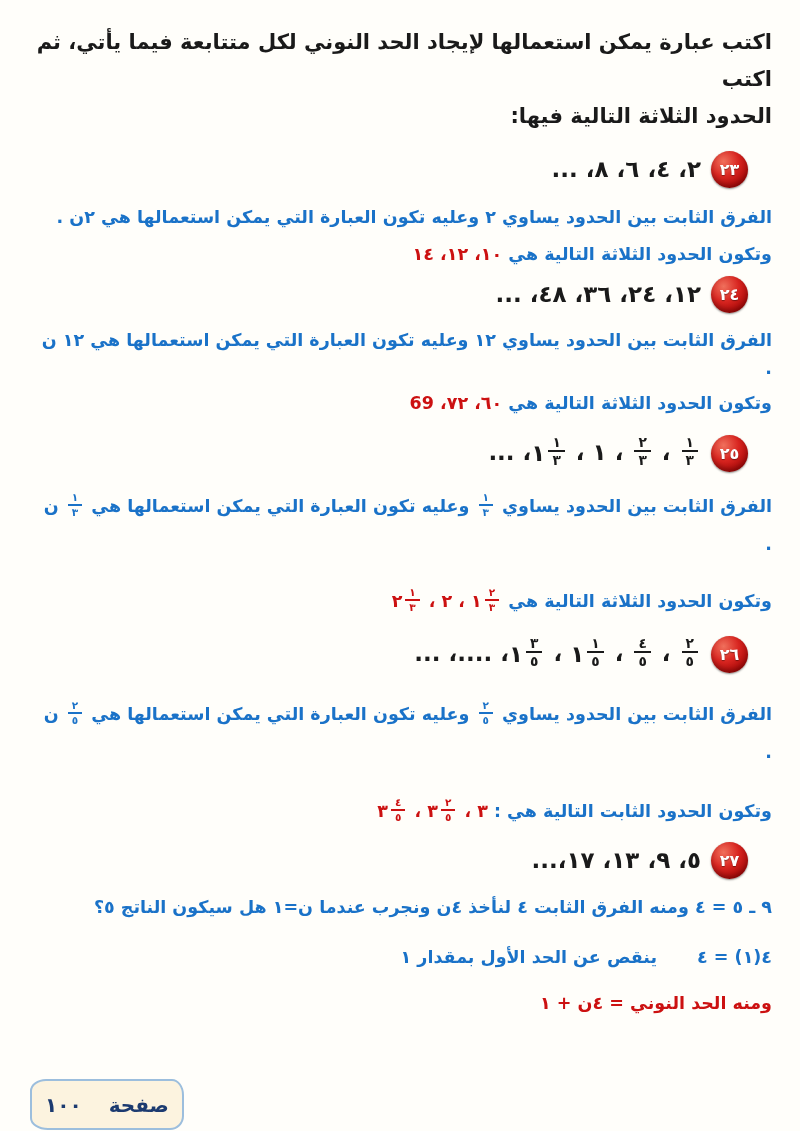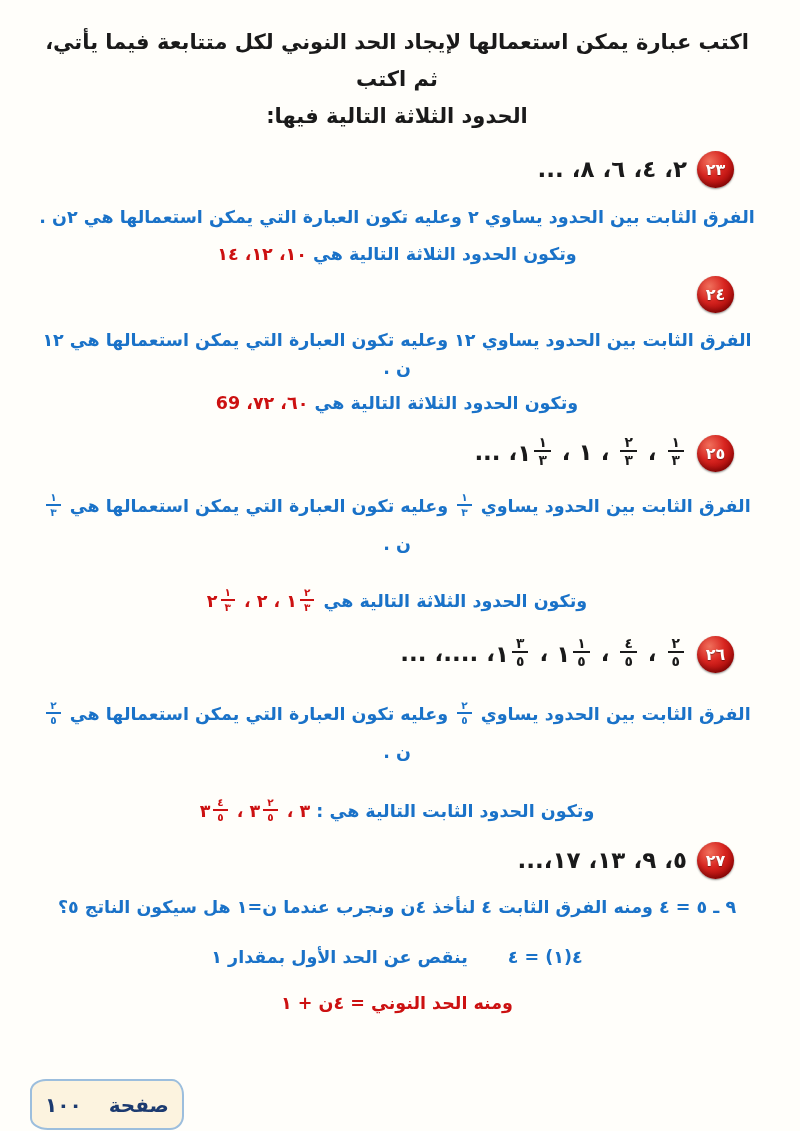--- a/index.html
+++ b/index.html
@@ -11,23 +11,23 @@
   *{margin:0;padding:0;box-sizing:border-box;}
   html,body{width:800px;}
   body{
     background:var(--bg);
     font-family:"DejaVu Sans", sans-serif;
     font-weight:bold;
     overflow:hidden;
   }
   .page{
     width:800px;height:1131px;
-    padding:24px 42px 0 36px;
+    padding:24px 28px 0 36px;
     direction:rtl;
-    text-align:center;
+    text-align:right;
     background:var(--bg);
   }
   .heading{
     font-size:21px;
     color:var(--black);
     line-height:37px;
   }
   .problem-row{
     display:flex;
     align-items:center;
@@ -120,20 +120,21 @@
       <div data-name="heading-line">الحدود الثلاثة التالية فيها:</div>
     </div>
     <div data-name="problem-23" class="problem-row">
       <span class="num-badge" data-name="problem-number-badge">٢٣</span>
       <span class="seq" data-name="problem-sequence"><span class="tok c-black" data-name="text-run">٢، ٤، ٦، ٨، ...</span></span>
     </div>
     <div data-name="answer-23-expression" class="line"><span class="tok c-blue" data-name="text-run">الفرق الثابت بين الحدود يساوي ٢ وعليه تكون العبارة التي يمكن استعمالها هي ٢ن .</span></div>
     <div data-name="answer-23-terms" class="line"><span class="tok c-blue" data-name="text-run">وتكون الحدود الثلاثة التالية هي </span><span class="tok c-red" data-name="text-run">١٠، ١٢، ١٤</span></div>
     <div data-name="problem-24" class="problem-row">
       <span class="num-badge" data-name="problem-number-badge">٢٤</span>
+      <span class="seq" data-name="problem-sequence"><span class="tok c-black" data-name="text-run">١٢، ٢٤، ٣٦، ٤٨، ...</span></span>
     </div>
     <div data-name="answer-24-expression" class="line"><span class="tok c-blue" data-name="text-run">الفرق الثابت بين الحدود يساوي ١٢ وعليه تكون العبارة التي يمكن استعمالها هي  ١٢ ن .</span></div>
     <div data-name="answer-24-terms" class="line"><span class="tok c-blue" data-name="text-run">وتكون الحدود الثلاثة التالية هي </span><span class="tok c-red" data-name="text-run">٦٠، ٧٢، 69</span></div>
     <div data-name="problem-25" class="problem-row">
       <span class="num-badge" data-name="problem-number-badge">٢٥</span>
       <span class="seq" data-name="problem-sequence"><span class="frac c-black" data-name="fraction">
           <span class="fnum" data-name="fraction-numerator">١</span>
           <span class="fden" data-name="fraction-denominator">٣</span>
         </span><span class="tok c-black" data-name="text-run"> ، </span><span class="frac c-black" data-name="fraction">
           <span class="fnum" data-name="fraction-numerator">٢</span>

